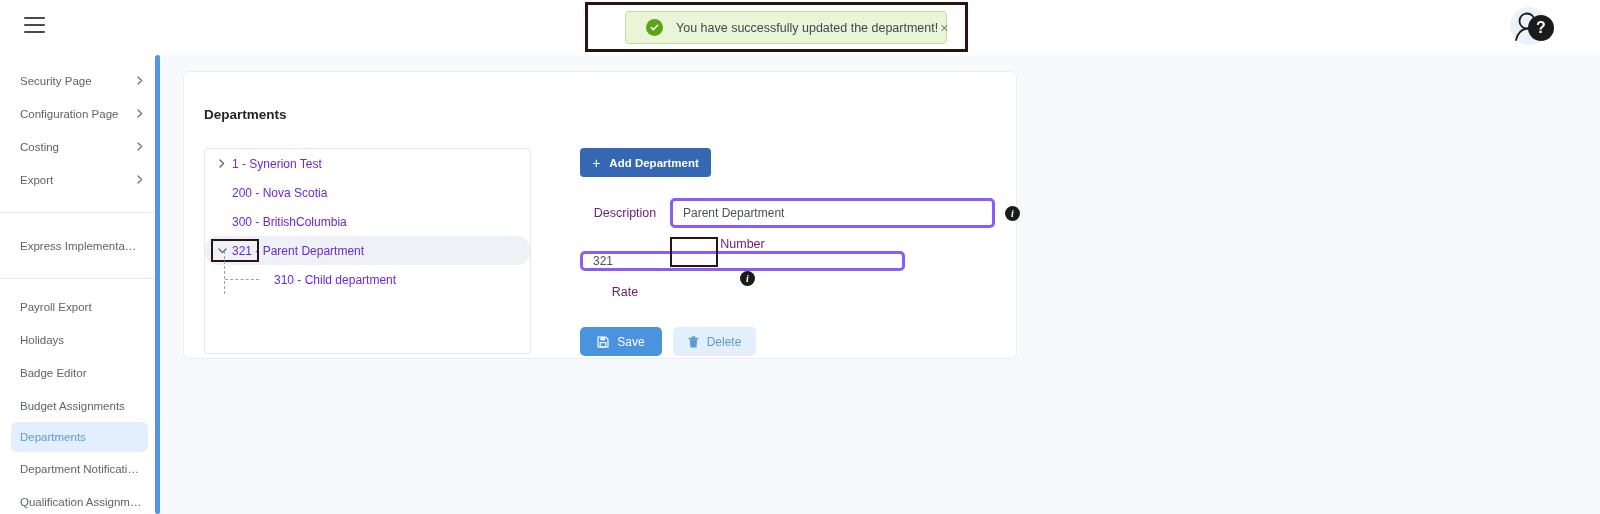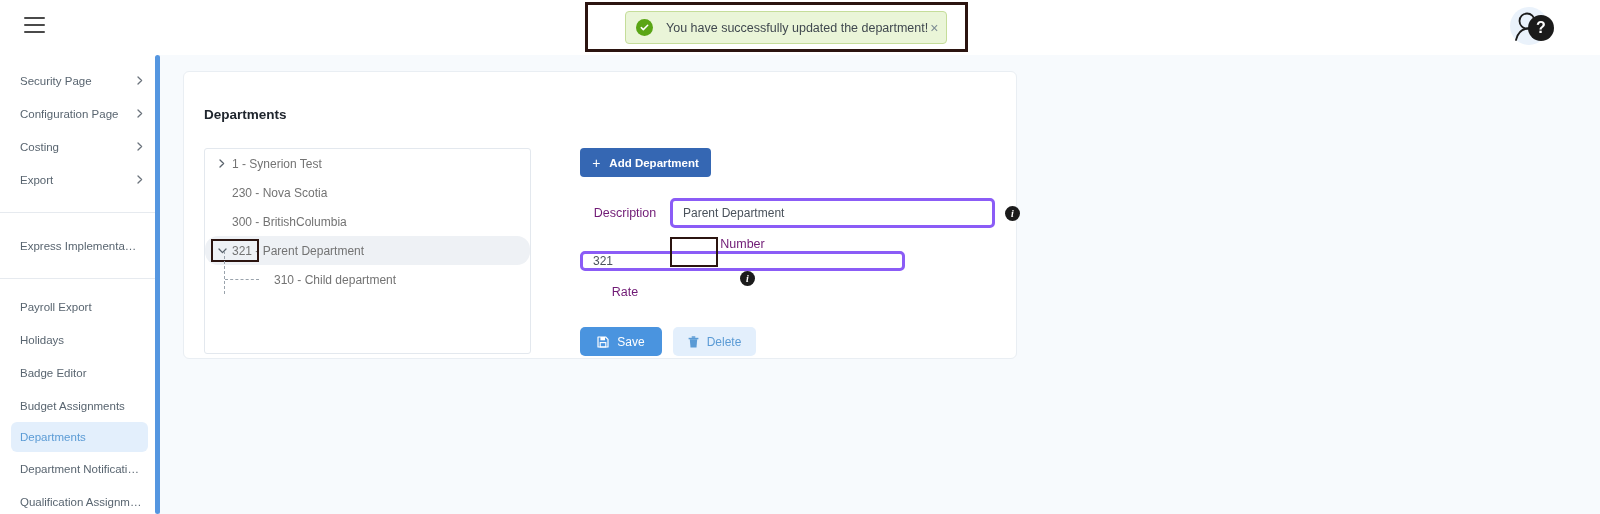--- a/index.html
+++ b/index.html
@@ -57,21 +57,21 @@
     background: #ffffff;
     z-index: 20;
   }
   .toast {
     position: absolute; left: 37px; top: 6px;
     width: 322px; height: 33px;
     background: #eaf5d8;
     border: 1px solid #c5dd9a;
     border-radius: 4px;
     display: flex; align-items: center;
-    padding: 0 10px;
+    padding: 0 20px;
   }
   .toast-check {
     width: 17px; height: 17px; border-radius: 50%;
     background: #5aa515;
     display: flex; align-items: center; justify-content: center;
     flex: 0 0 auto;
   }
   .toast-check svg { display: block; }
   .toast-msg {
     flex: 1; margin-left: 13px;
@@ -148,21 +148,21 @@
     position: absolute; left: 20px; top: 76px;
     width: 327px; height: 206px;
     border: 1px solid #e3e8ee;
     border-radius: 3px;
     overflow: hidden;
   }
   .tree-row {
     position: relative;
     height: 29px;
     display: flex; align-items: center;
-    font-size: 12px; color: #737373;
+    font-size: 12px; color: #6d28d9;
     cursor: pointer;
     padding-left: 10px;
   }
   .tree-row.selected { background: #eef1f5; border-radius: 13px; }
   .tw-chevron {
     width: 14px; flex: 0 0 auto;
     display: flex; align-items: center; justify-content: center;
     color: #5a636c;
   }
   .tw-spacer { width: 14px; flex: 0 0 auto; }
@@ -372,21 +372,21 @@
         <span class="tw-chevron">
           <svg width="6" height="9" viewBox="0 0 6 9">
               <path d="M1 1 L4.6 4.5 L1 8" fill="none" stroke="#5a636c" stroke-width="1.3" stroke-linecap="round" stroke-linejoin="round"></path>
             </svg>
         </span>
         <span class="tree-label">1 - Synerion Test</span>
       </div>
 
       <div class="tree-row">
         <span class="tw-spacer"></span>
-        <span class="tree-label">230 - Nova Scotia</span>
+        <span class="tree-label">200 - Nova Scotia</span>
       </div>
 
       <div class="tree-row">
         <span class="tw-spacer"></span>
         <span class="tree-label">300 - BritishColumbia</span>
       </div>
 
       <div class="tree-row selected">
         <span class="tw-chevron">
           <svg width="9" height="6" viewBox="0 0 9 6">

